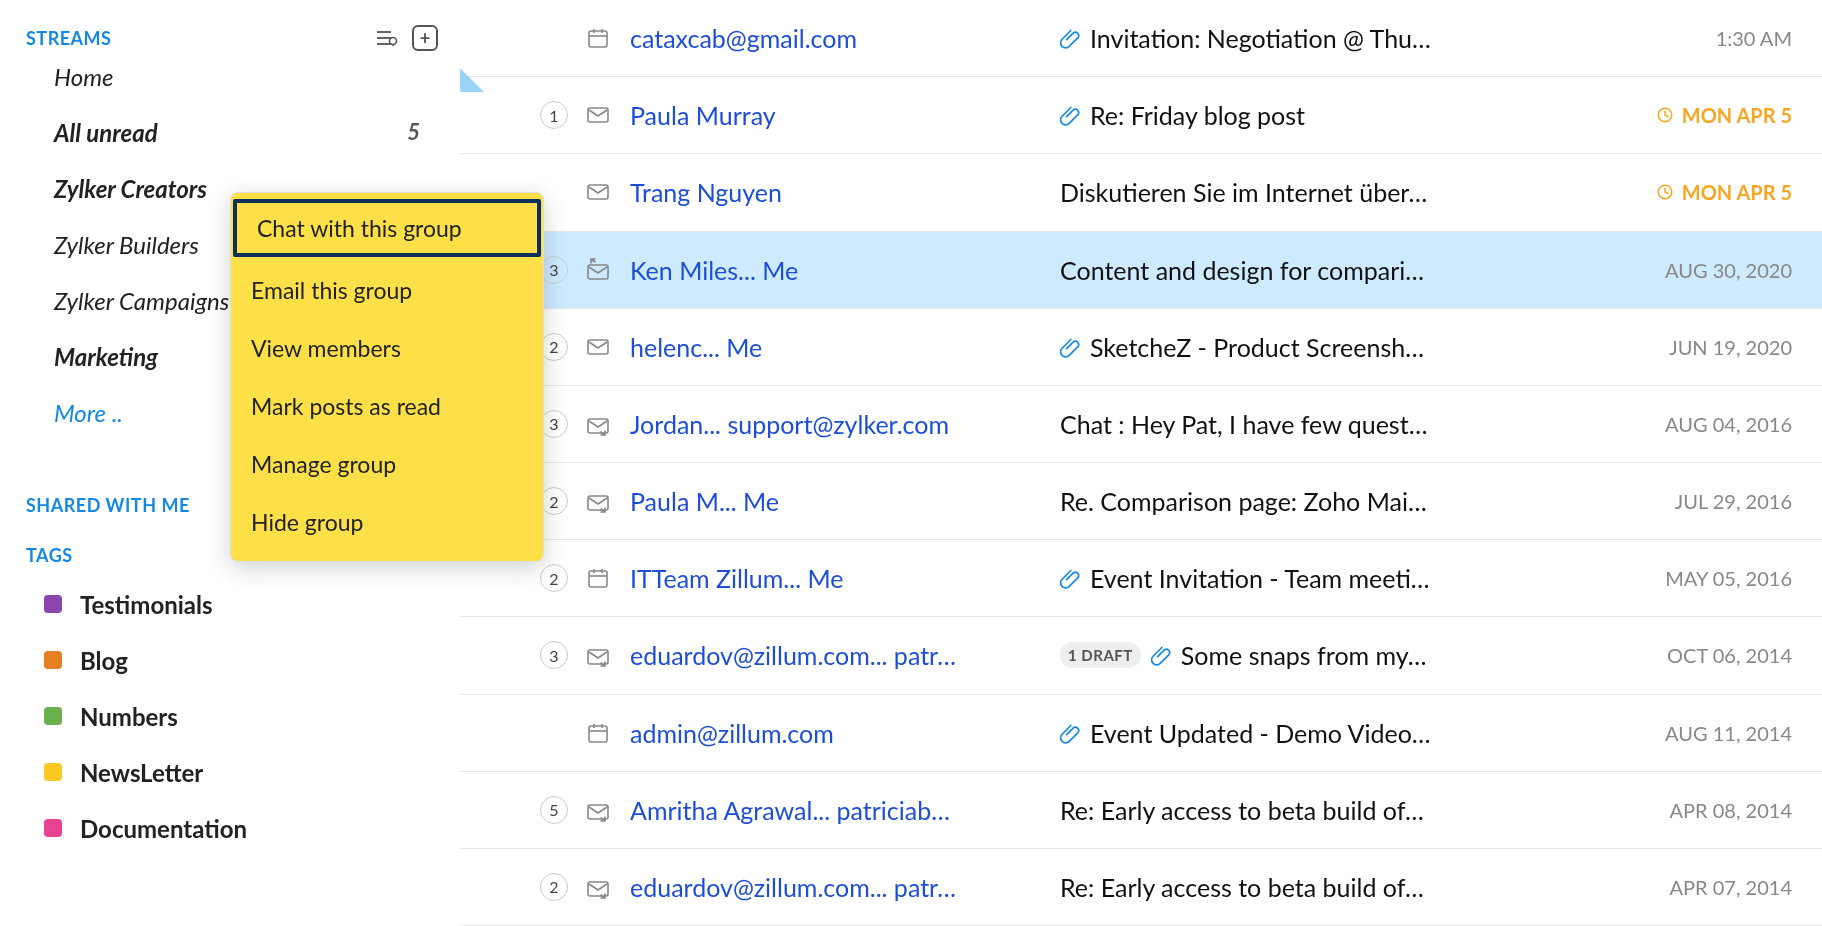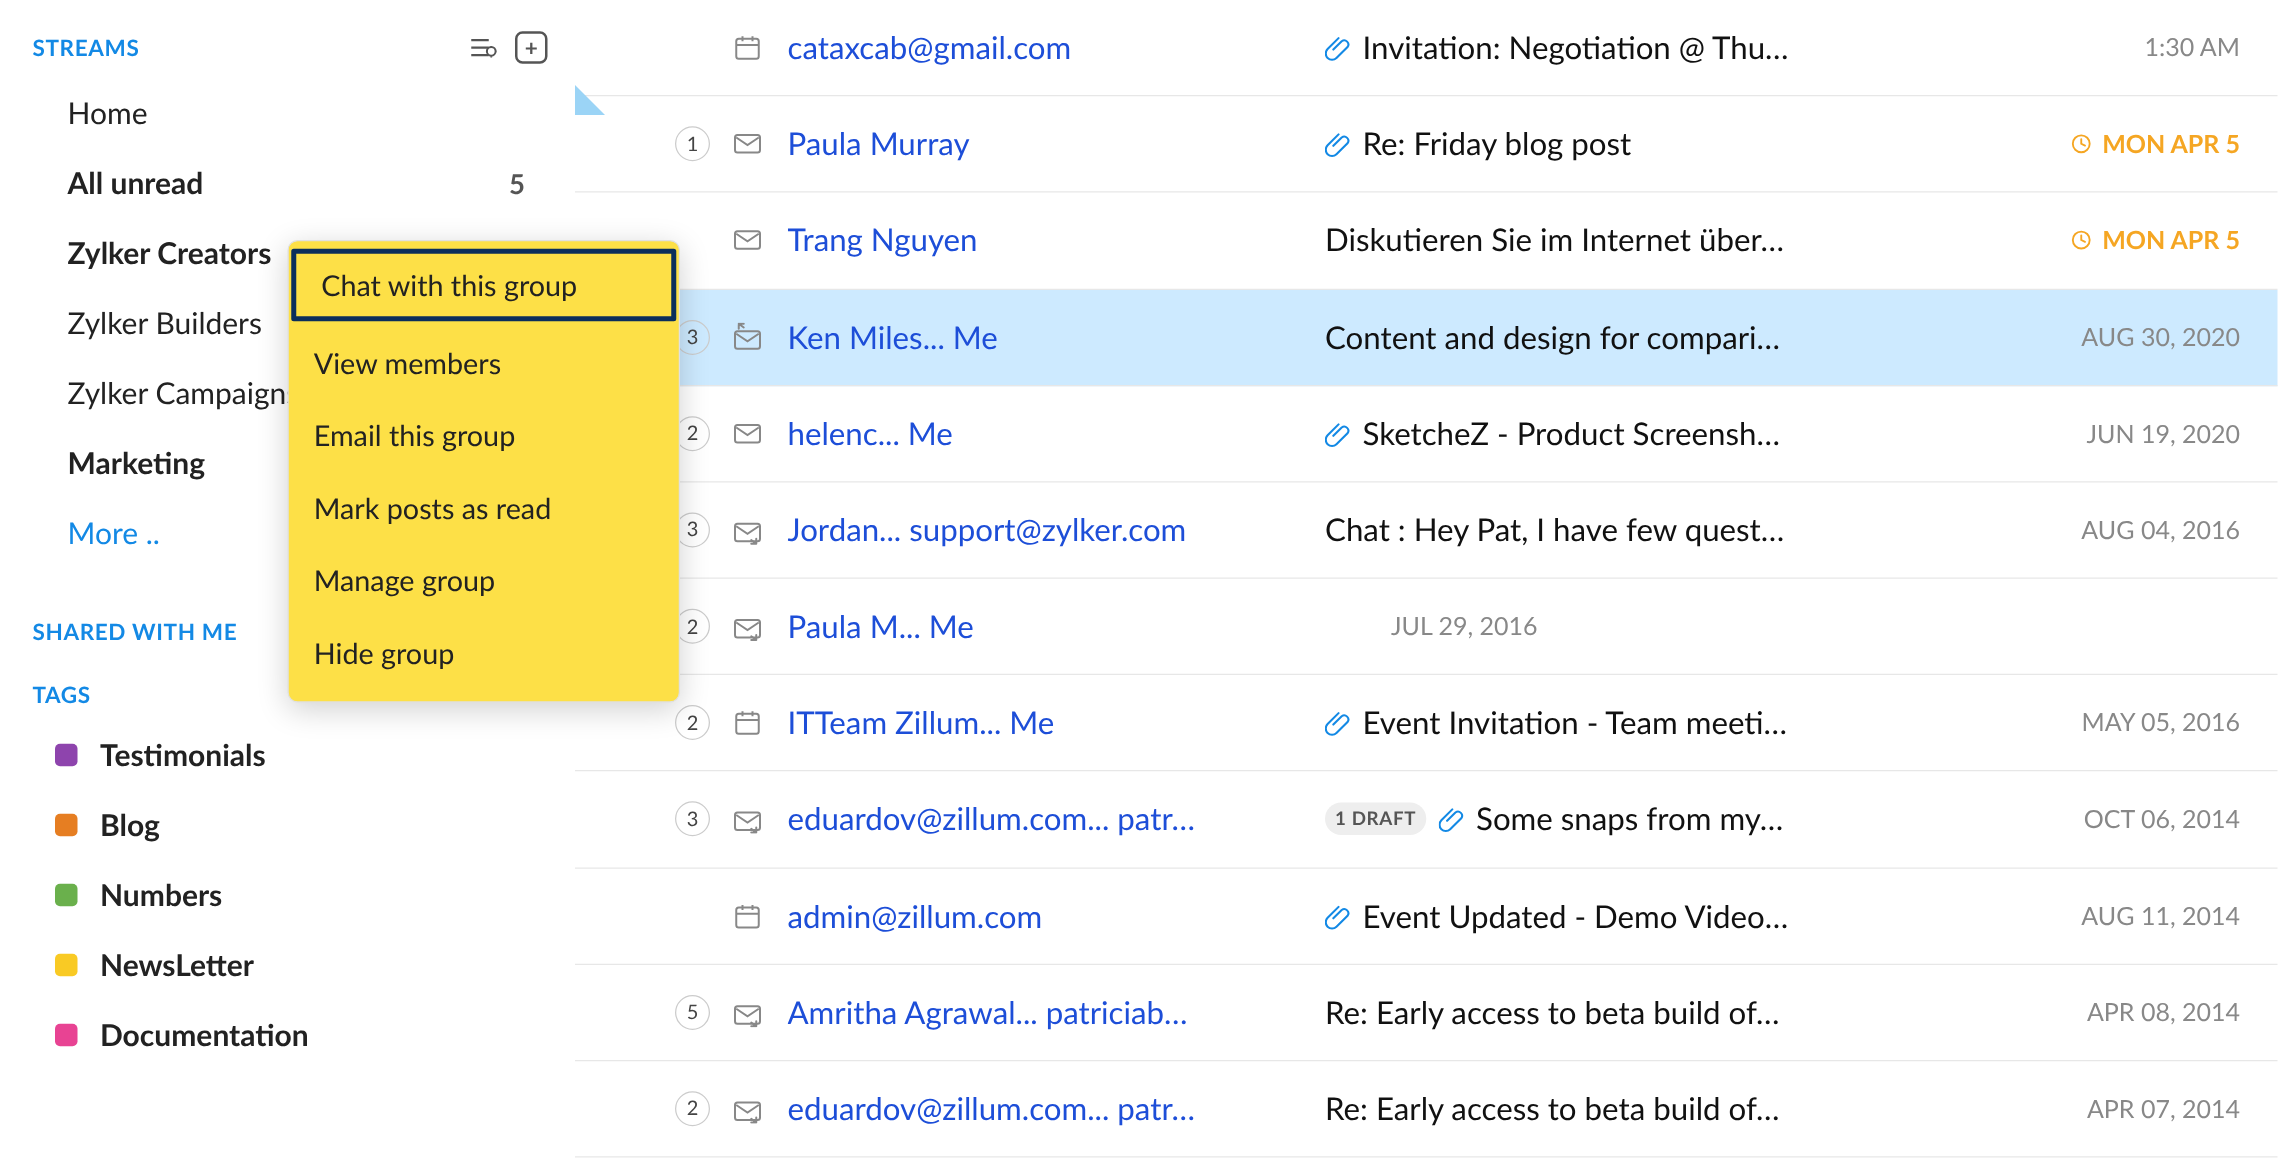--- a/index.html
+++ b/index.html
@@ -17,21 +17,21 @@
   body{width:1822px;height:926px;display:flex;background:#fff;overflow:hidden;color:var(--text-dark);font-size:24px;}
 
   
   .sidebar{width:var(--sidebar-width);flex:none;padding:18px 0 0 26px;position:relative;user-select:none;}
   .section-header{display:flex;align-items:center;justify-content:space-between;padding-right:22px;margin-top:6px;margin-bottom:10px;}
   .section-title{font-size:18px;font-weight:700;color:var(--blue-accent);letter-spacing:.5px;}
   .section-tools{display:flex;align-items:center;gap:12px;color:#444;}
   .icon-btn{display:inline-flex;align-items:center;justify-content:center;width:28px;height:28px;}
   .plus-box{border:2px solid #555;border-radius:6px;width:26px;height:26px;display:inline-flex;align-items:center;justify-content:center;font-size:18px;font-weight:700;color:#555;}
   .nav-list{display:flex;flex-direction:column;}
-  .nav-item{display:flex;align-items:center;justify-content:space-between;height:56px;padding-left:28px;padding-right:40px;font-size:24px;color:#222;cursor:default;}
+  .nav-item{display:flex;align-items:flex-start;justify-content:space-between;height:56px;padding-left:28px;padding-right:40px;font-size:24px;color:#222;cursor:default;font-style:italic;}
   .nav-item.bold{font-weight:700;}
   .nav-item.link{color:var(--blue-accent);}
   .nav-count{color:#555;font-size:22px;}
   .tags-list{display:flex;flex-direction:column;margin-top:6px;font-weight:bold;}
   .tag-item{display:flex;align-items:center;height:56px;padding-left:18px;font-size:24px;color:#222;}
   .tag-swatch{width:18px;height:18px;border-radius:4px;margin-right:18px;flex:none;}
 
   
   .context-menu{position:absolute;left:230px;top:192px;width:314px;background:#fde047;border:1px solid #e0e0e0;border-radius:8px;box-shadow:0 6px 24px rgba(0,0,0,0.18);padding:8px 0 10px 0;z-index:30;}
   .menu-item{height:58px;display:flex;align-items:center;padding:0 20px;font-size:23px;color:#222;}
@@ -163,22 +163,22 @@
         <span>NewsLetter</span>
       </div>
       <div class="tag-item">
         <span class="tag-swatch" style="background: rgb(232, 67, 147);"></span>
         <span>Documentation</span>
       </div>
     </div>
 
   <div class="context-menu" id="ctx-menu">
       <div class="menu-item framed">Chat with this group</div>
+      <div class="menu-item">Email this group</div>
       <div class="menu-item">View members</div>
-      <div class="menu-item">Email this group</div>
       <div class="menu-item">Mark posts as read</div>
       <div class="menu-item">Manage group</div>
       <div class="menu-item">Hide group</div>
     </div>
 </aside>
 
 <div class="fold"></div>
 
 <main class="mail-list" id="mail-list">
     <div class="mail-row">
@@ -298,20 +298,23 @@
     <div class="mail-row">
       <div class="row-leading">
         <span class="count-badge">2</span>
         <span class="type-icon">
           <svg width="24" height="24" viewBox="0 0 24 24" style="color:#888">
             <use href="#ic-forward"></use>
           </svg>
         </span>
       </div>
       <div class="from-cell">Paula M... Me</div>
+      <div class="subject-cell">
+        <span class="subject-text">Re. Comparison page: Zoho Mai…</span>
+      </div>
       <div class="date-cell">JUL 29, 2016</div>
     </div>
     <div class="mail-row">
       <div class="row-leading">
         <span class="count-badge">2</span>
         <span class="type-icon">
           <svg width="24" height="24" viewBox="0 0 24 24" style="color:#888">
             <use href="#ic-calendar"></use>
           </svg>
         </span>

